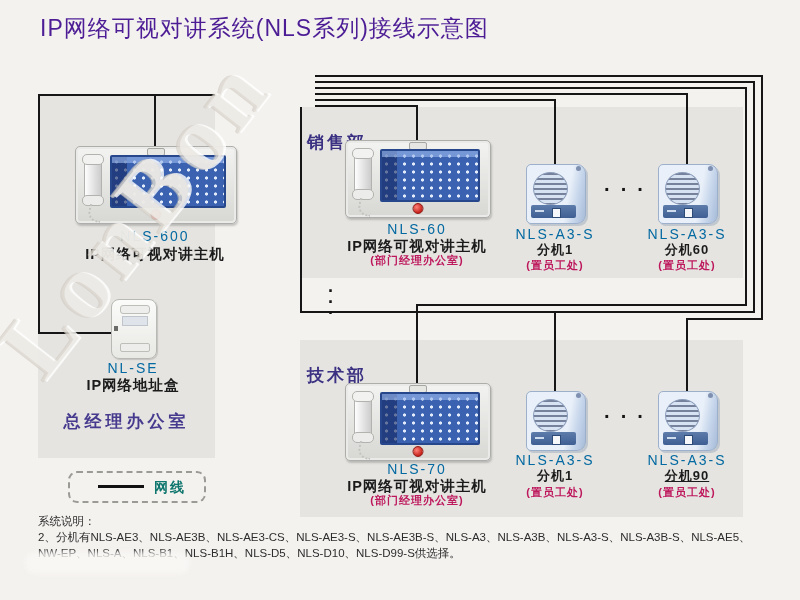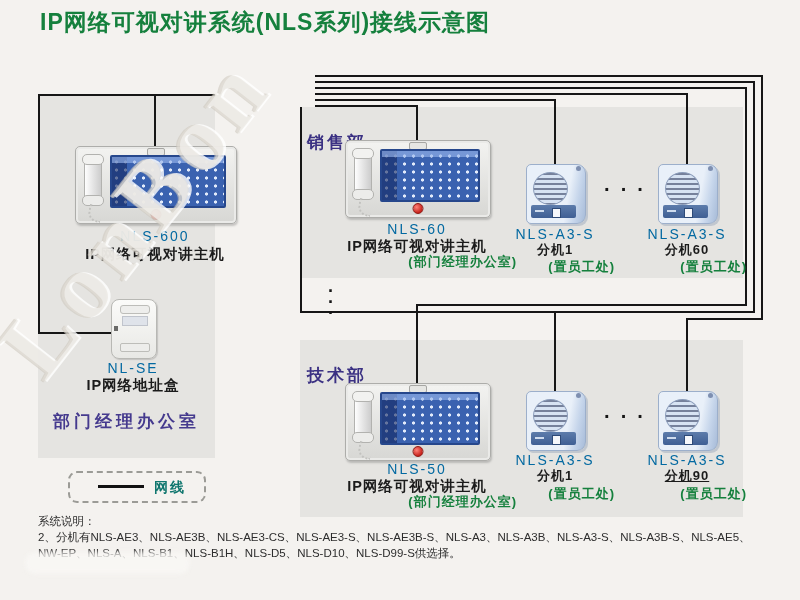--- a/index.html
+++ b/index.html
@@ -1,25 +1,25 @@
 <!DOCTYPE html>
 <html><head>
 <meta charset="utf-8">
 <style>
   html,body{margin:0;padding:0;}
   body{font-family:"Liberation Sans",sans-serif;background:#f4f2ef;}
   #stage{position:relative;width:800px;height:600px;background:#f4f2ef;overflow:hidden;}
 
   
-  .title{position:absolute;left:40px;top:7px;font-size:23px;font-weight:bold;color:#15803d;letter-spacing:1px;}
+  .title{position:absolute;left:40px;top:13px;font-size:23px;font-weight:normal;color:#4c1d95;letter-spacing:1px;}
   .dept{position:absolute;font-size:17px;font-weight:bold;color:#3b3183;letter-spacing:3px;margin-top:21px;}
   .room{position:absolute;font-size:17px;font-weight:bold;color:#453a8e;letter-spacing:4px;text-align:center;}
   .model{position:absolute;font-size:14px;font-weight:normal;color:#0369a1;letter-spacing:2px;text-align:center;}
   .desc{position:absolute;font-size:14.5px;font-weight:bold;color:#1b1b1b;letter-spacing:1px;text-align:center;}
-  .loc{position:absolute;font-size:13px;font-weight:bold;color:#15803d;letter-spacing:1px;text-align:right;}
+  .loc{position:absolute;font-size:11px;font-weight:bold;color:#be185d;letter-spacing:1px;text-align:center;}
   .ext{position:absolute;font-size:13px;font-weight:bold;color:#1b1b1b;letter-spacing:1px;text-align:center;}
   .hdots{position:absolute;font-size:20px;font-weight:bold;color:#151515;letter-spacing:10px;}
   .vdots{position:absolute;font-size:18px;line-height:11px;font-weight:bold;color:#151515;white-space:pre-line;}
   .notes{position:absolute;left:38px;top:513px;font-size:11.5px;font-weight:normal;color:#2d2d2d;line-height:16px;white-space:nowrap;}
 
   
   .panel{position:absolute;background:#e5e4e1;}
   .wire{position:absolute;background:#161616;}
   .lan{position:absolute;left:213px;top:71px;width:104px;height:38px;border:2px solid #3c3c3c;border-radius:50%;
        background:radial-gradient(ellipse at 40% 30%,#e9e8ec,#cfced6);z-index:6;
@@ -127,21 +127,21 @@
   <div class="desc" style="left:55px;top:245px;width:200px;">IP网络可视对讲主机</div>
 
   <div class="addrbox" style="left:111px;top:299px;">
     <div class="top"></div>
     <div class="mid"></div>
     <div class="bot"></div>
     <div class="port"></div>
   </div>
   <div class="model" style="left:33px;top:360px;width:200px;">NL-SE</div>
   <div class="desc" style="left:33px;top:376px;width:200px;">IP网络地址盒</div>
-  <div class="room" style="left:38px;top:410px;width:177px;">部门经理办公室</div>
+  <div class="room" style="left:38px;top:410px;width:177px;">总经理办公室</div>
 
   <div class="dept" style="left:307px;top:110px;">销售部</div>
 
   <div class="host" style="left:345px;top:140px;width:144px;height:76px;">
     <div class="connector"></div>
     <div class="handset"></div>
     <div class="cord"></div>
     <div class="screen"></div>
     <div class="redbtn"></div>
   </div>
@@ -175,21 +175,21 @@
 
   <div class="dept" style="left:307px;top:343px;">技术部</div>
 
   <div class="host" style="left:345px;top:383px;width:144px;height:76px;">
     <div class="connector"></div>
     <div class="handset"></div>
     <div class="cord"></div>
     <div class="screen"></div>
     <div class="redbtn"></div>
   </div>
-  <div class="model" style="left:317px;top:461px;width:200px;">NLS-50</div>
+  <div class="model" style="left:317px;top:461px;width:200px;">NLS-70</div>
   <div class="desc" style="left:317px;top:477px;width:200px;">IP网络可视对讲主机</div>
   <div class="loc" style="left:317px;top:493px;width:200px;">(部门经理办公室)</div>
 
   <div class="speaker" style="left:526px;top:391px;">
     <div class="grille"></div>
     <div class="band"></div>
     <div class="mark"></div>
   </div>
   <div class="model" style="left:495px;top:452px;width:120px;">NLS-A3-S</div>
   <div class="ext" style="left:495px;top:467px;width:120px;">分机1</div>

